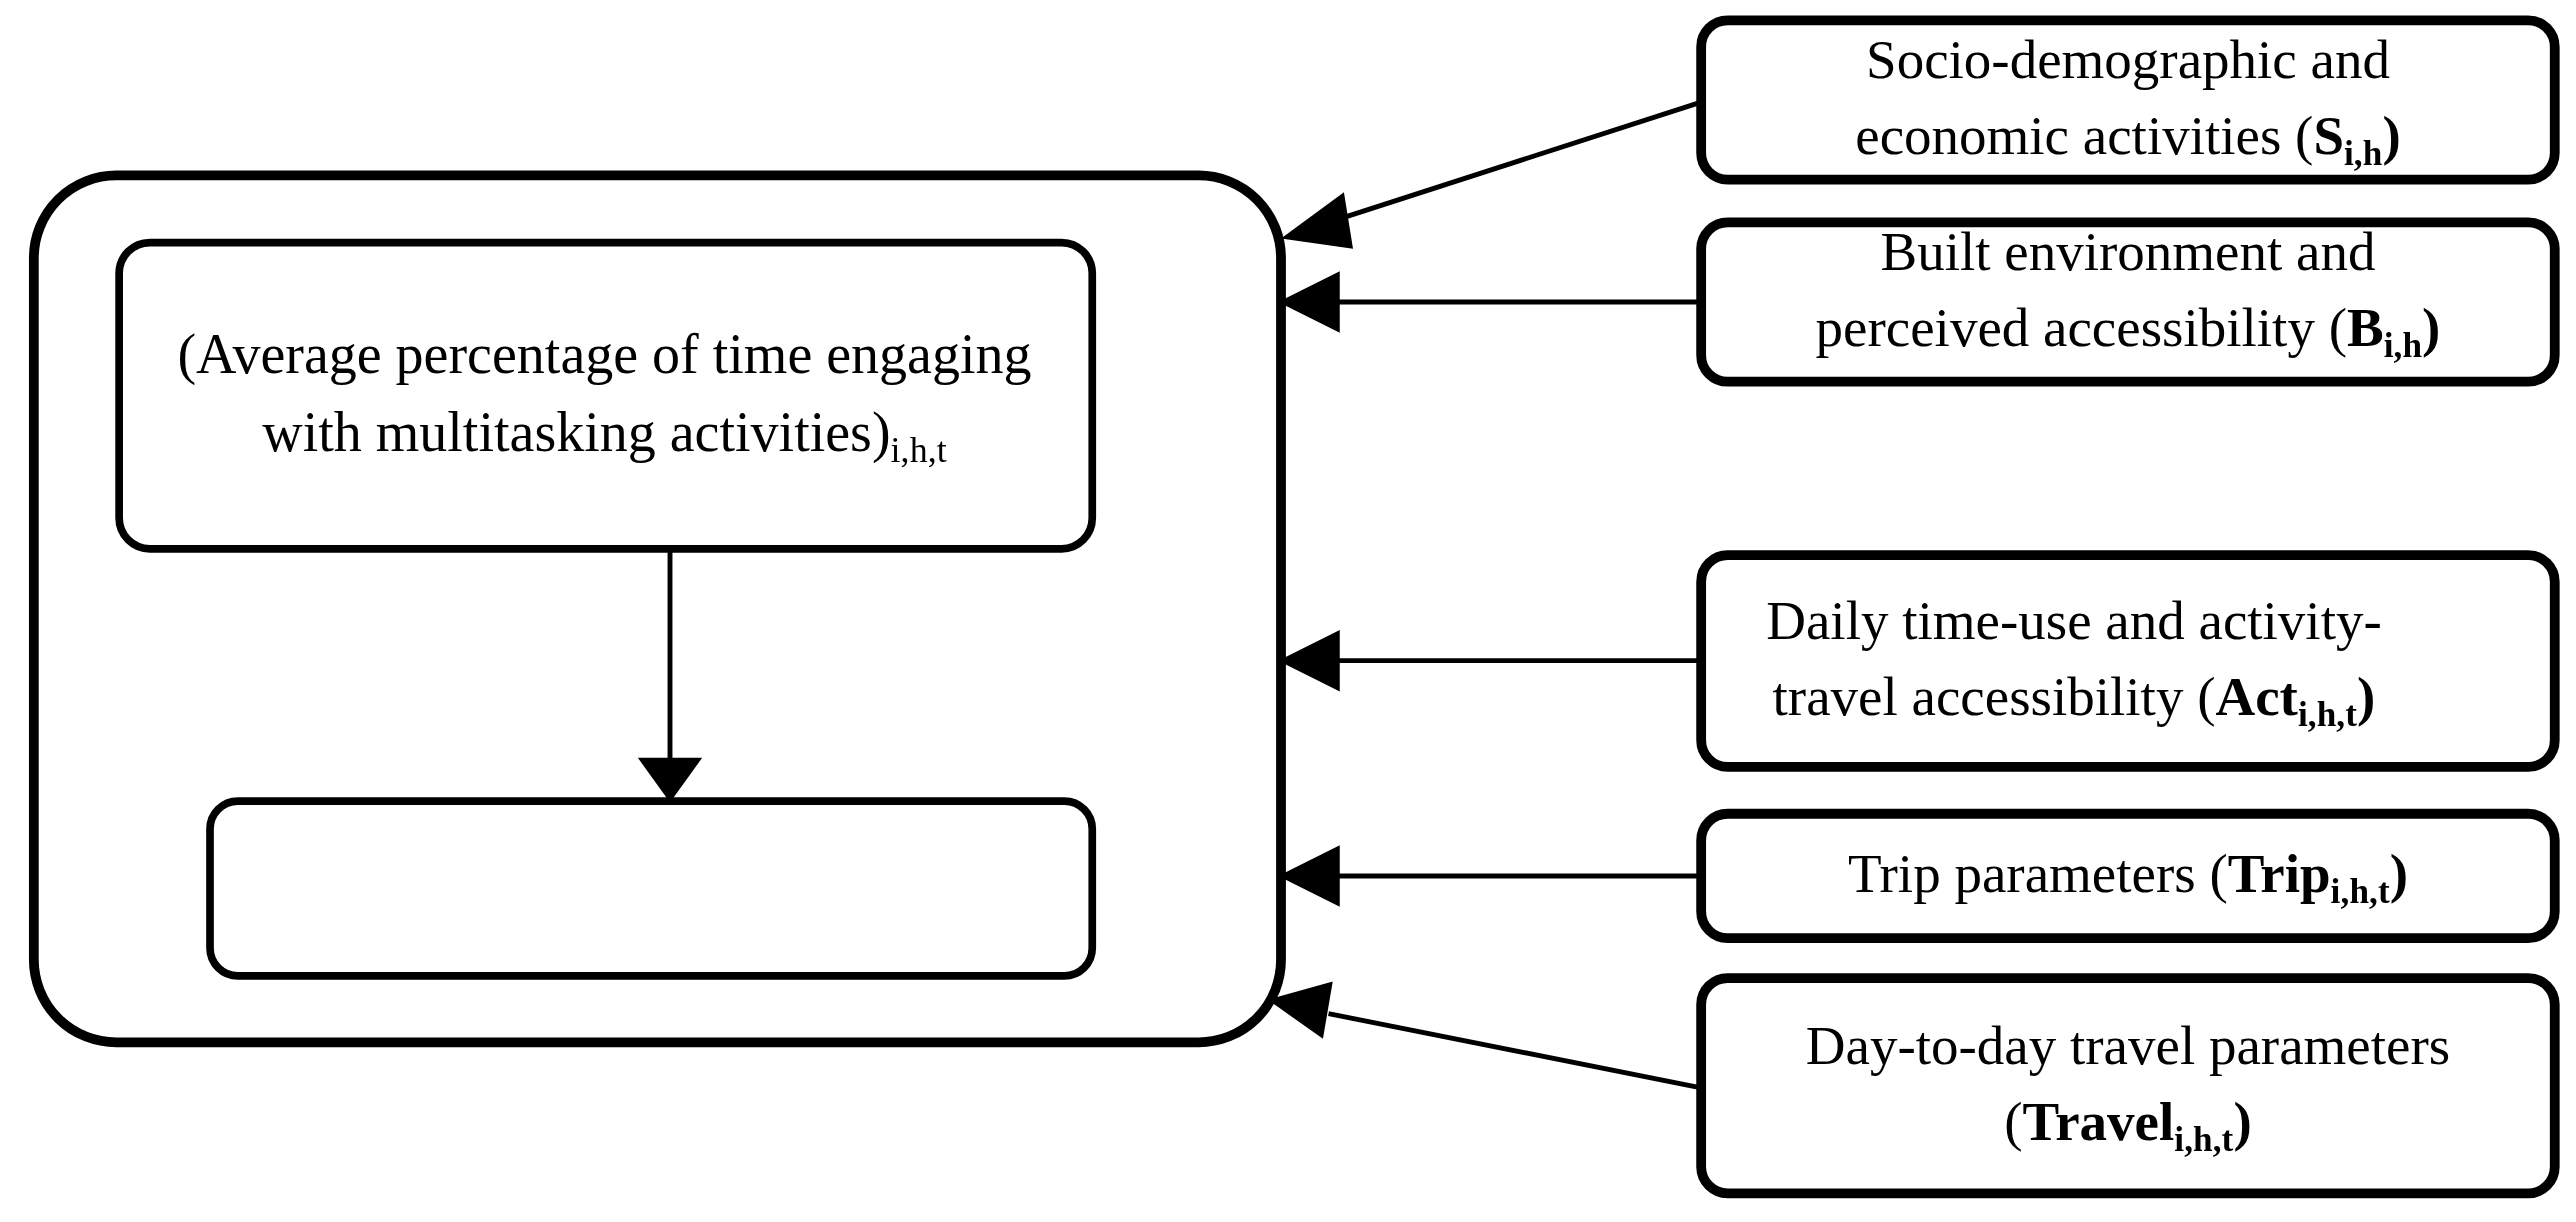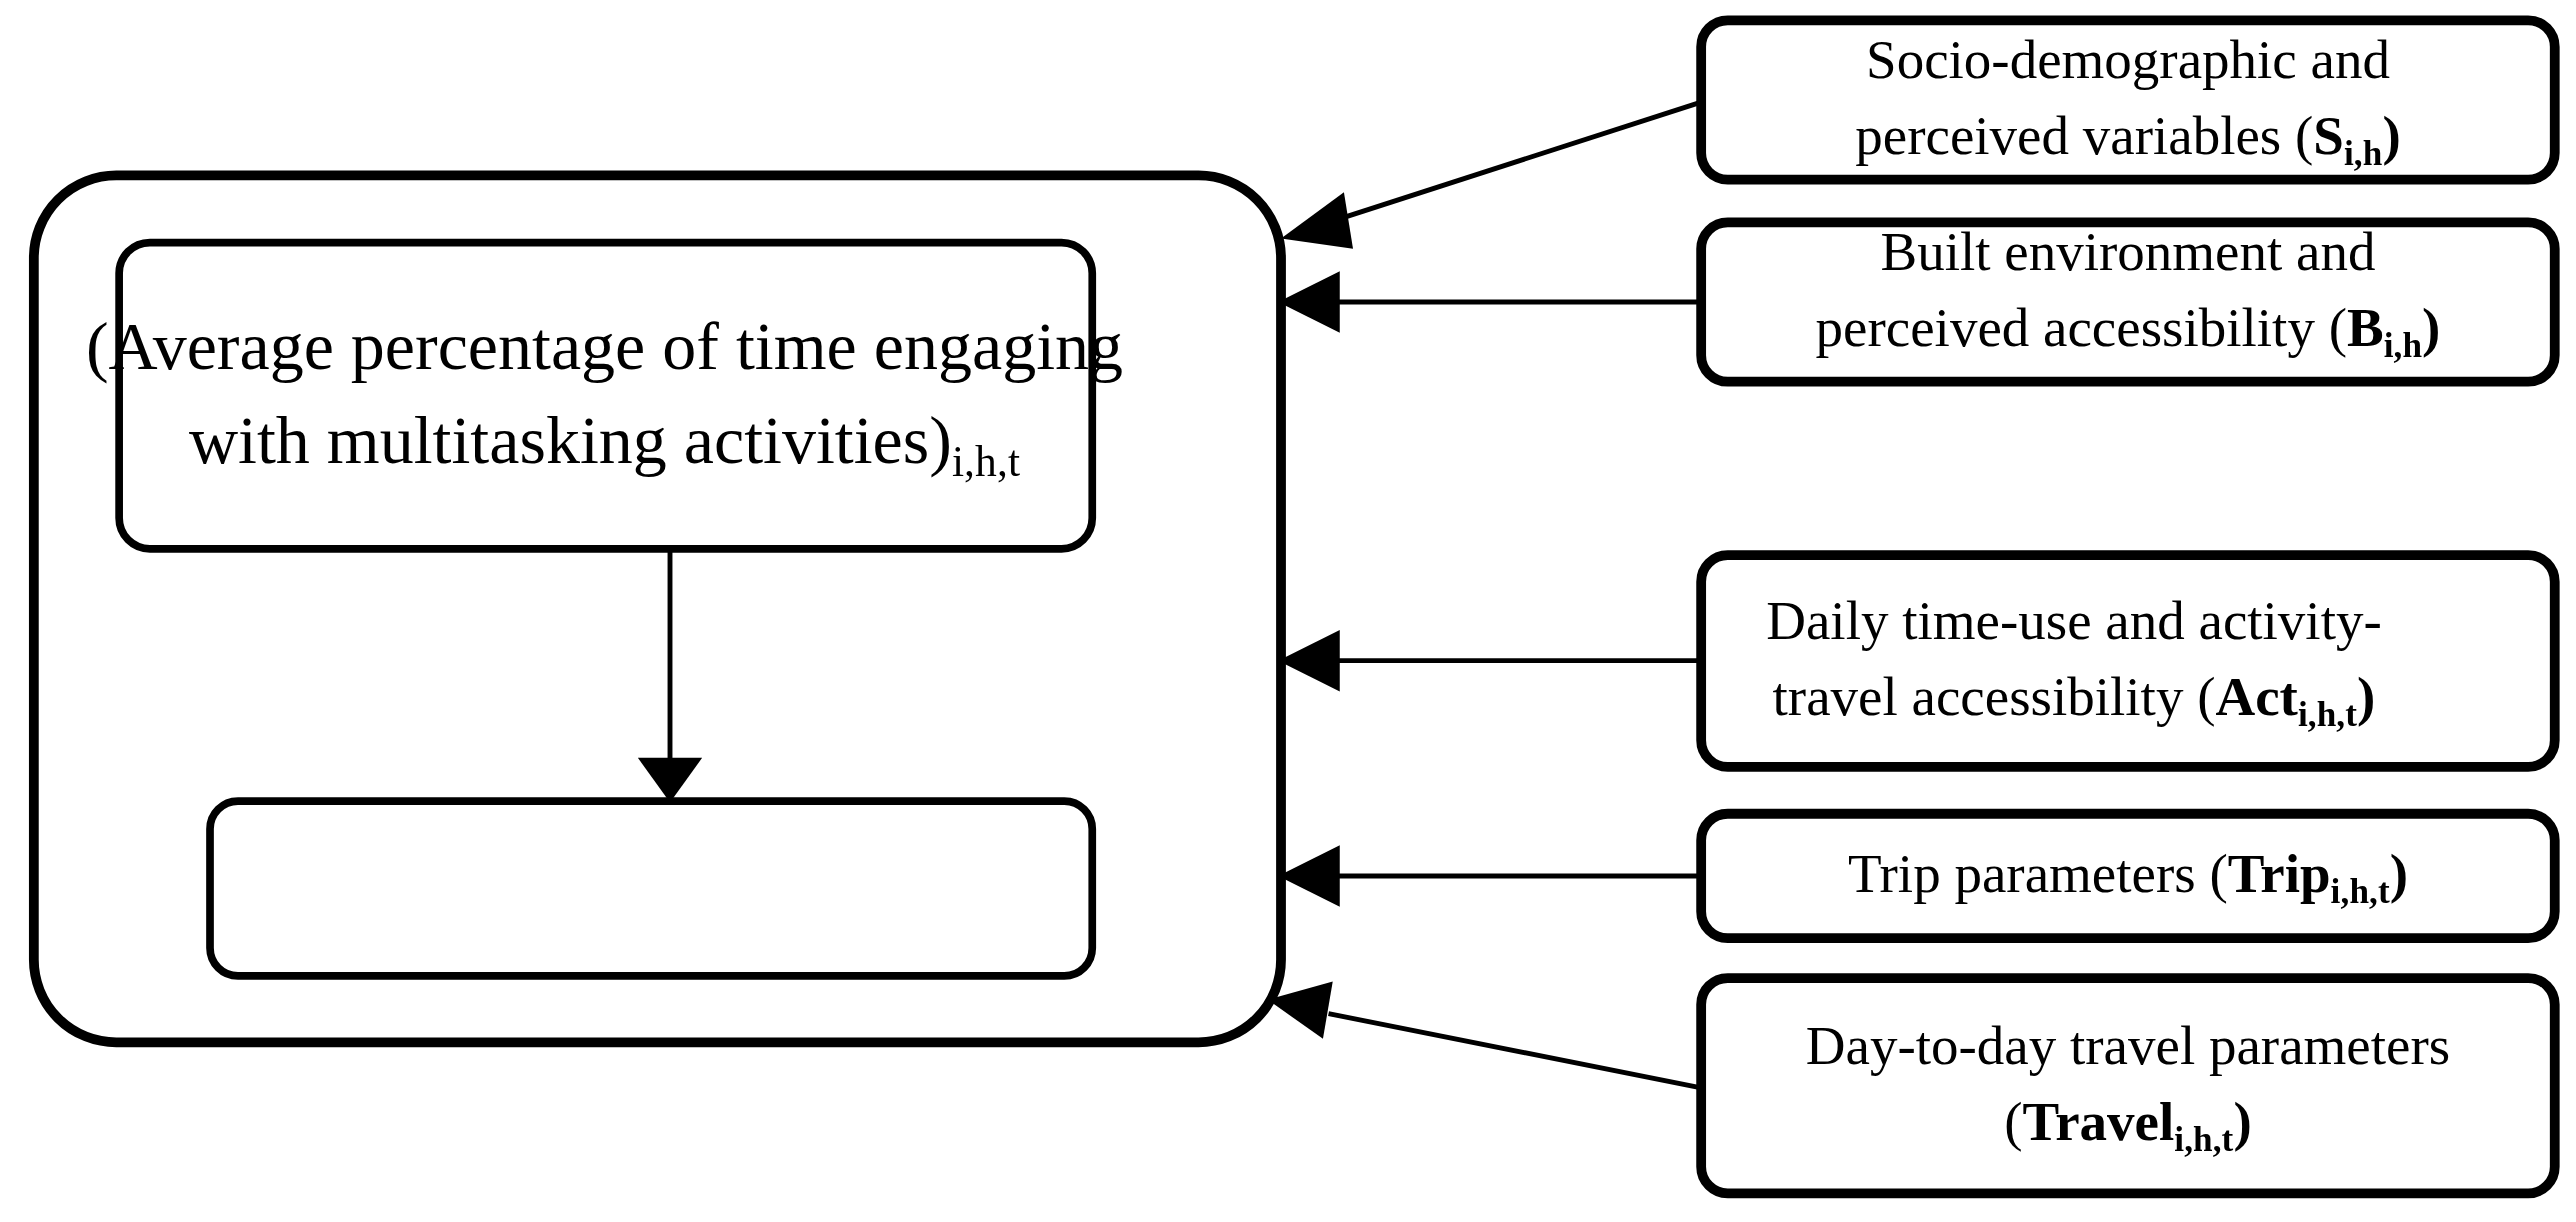--- a/index.html
+++ b/index.html
@@ -57,21 +57,21 @@
   .sub {
     font-size: 0.64em;
     vertical-align: -0.30em;
     letter-spacing: 0.1px;
   }
   .b { font-weight: bold; }
 
   
   #multitask-text {
     left: 115px; top: 239px; width: 979px; height: 313px;
-    font-size: 68px;
+    font-size: 56px;
     padding: 0 52px;
   }
   #swb-text {
     left: 206px; top: 797px; width: 889px; height: 182px;
     font-size: 56px;
   }
 
   
   #factor-text-0 { left: 1697px; top: 16px;   width: 862px; height: 168px; font-size: 55px; border-radius: 29px; }
   #factor-text-1 { left: 1697px; top: 218px;  width: 862px; height: 148px; font-size: 55px; }
@@ -131,21 +131,21 @@
   </svg>
 
   <div class="boxtext" id="multitask-text">
     <span class="line">(Average percentage of time engaging</span>
     <span class="line"><span>with multitasking activities)</span><span class="sub">i,h,t</span></span>
   </div>
 
 
   <div class="boxtext" id="factor-text-0">
     <span class="line">Socio-demographic and</span>
-    <span class="line"><span>perceived variables (</span><span class="b">S</span><span class="sub b">i,h</span><span class="b">)</span></span>
+    <span class="line"><span>economic activities (</span><span class="b">S</span><span class="sub b">i,h</span><span class="b">)</span></span>
   </div>
 
   <div class="boxtext" id="factor-text-1">
     <span class="line">Built environment and</span>
     <span class="line"><span>perceived accessibility (</span><span class="b">B</span><span class="sub b">i,h</span><span class="b">)</span></span>
   </div>
 
   <div class="boxtext" id="factor-text-2">
     <span class="line">Daily time-use and activity-</span>
     <span class="line"><span>travel accessibility (</span><span class="b">Act</span><span class="sub b">i,h,t</span><span class="b">)</span></span>

